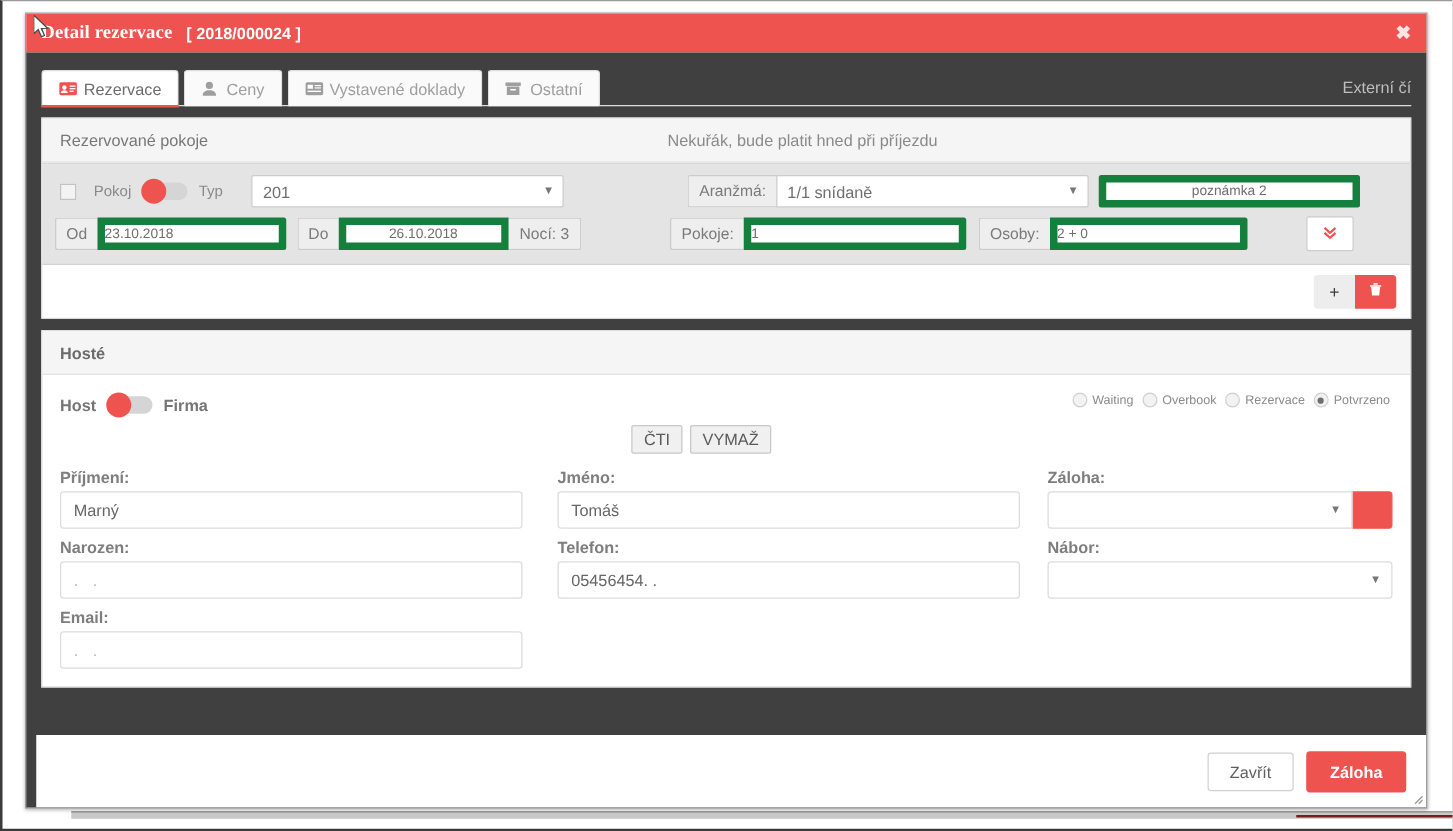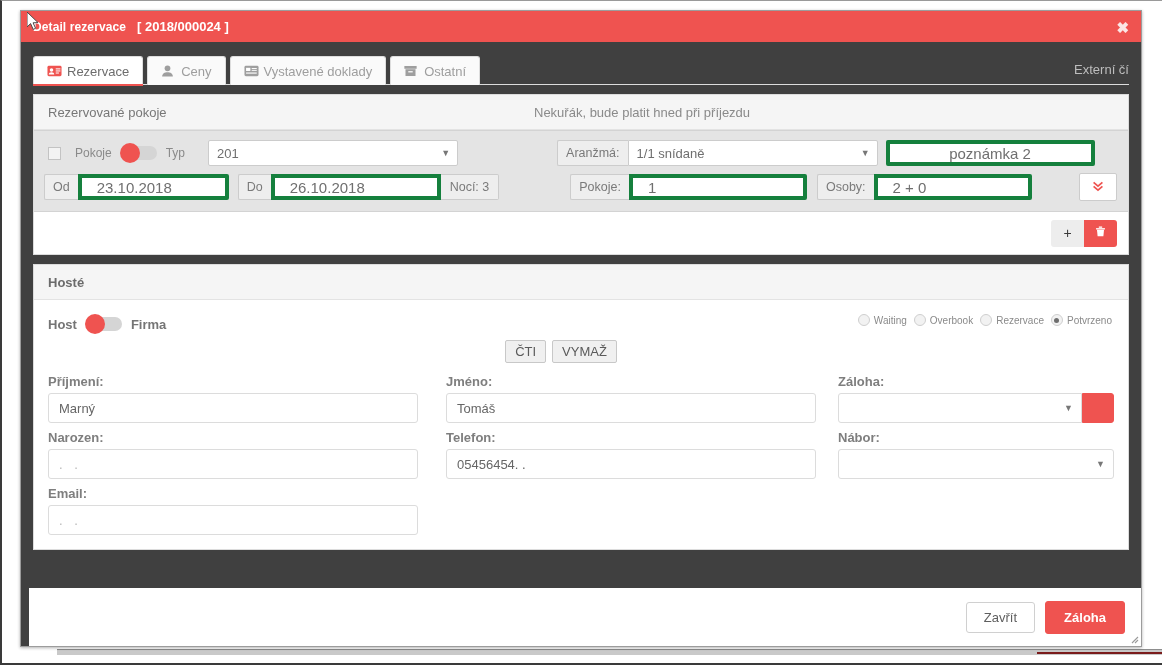--- a/index.html
+++ b/index.html
@@ -64,23 +64,24 @@
     color: #ffffff;
     display: flex;
     align-items: center;
     padding: 0 10px 0 12px;
     box-sizing: border-box;
     position: relative;
     flex: none;
   }
   .titlebar .title {
     font-weight: bold;
-    font-size: 12px;
+    font-size: 15px;
     letter-spacing: .1px;
     white-space: nowrap;
+    font-family: Liberation Serif, serif;
   }
   .titlebar .resnum {
     font-weight: bold;
     font-size: 13px;
     margin-left: 11px;
     white-space: nowrap;
   }
   .titlebar .close-x {
     position: absolute;
     right: 12px;
@@ -229,27 +230,27 @@
   .switch .knob {
     position: absolute;
     width: 20px; height: 20px;
     border-radius: 50%;
     background: #ef5350;
     top: -3px; left: -1px;
   }
 
   .inp {
     background: #ffffff;
-    border: 4px solid #15803d;
+    border: 6px solid #15803d;
     height: 26px;
     box-sizing: border-box;
     display: flex;
     align-items: center;
-    padding: 0 15px;
-    font-size: 15px;
+    padding: 0 0;
+    font-size: 11px;
     color: #6f6f6f;
     border-radius: 2px;
     white-space: nowrap;
     overflow: hidden;
   }
   .sel {
     position: relative;
     background: #ffffff;
     border: 1px solid #cccccc;
     height: 26px;
@@ -561,21 +562,21 @@
     <div class="panel">
       <div class="panel-head">
         <span>Rezervované pokoje</span>
         <span class="note">Nekuřák, bude platit hned při příjezdu</span>
       </div>
 
       <div class="room-block">
 
         <div class="room-line">
           <div class="chk"></div>
-          <span class="tgl-label">Pokoje</span>
+          <span class="tgl-label">Pokoj</span>
           <div class="switch">
             <div class="knob"></div>
           </div>
           <span class="tgl-label">Typ</span>
 
           <div class="sel" style="width:250px; margin-left:23px;">
             <span>201</span>
             <span class="caret">▼</span>
           </div>
 
@@ -595,21 +596,21 @@
         <div class="room-line">
           <div class="grp">
             <div class="addon">Od</div>
             <div class="inp" style="width:151px;">
               <span>23.10.2018</span>
             </div>
           </div>
 
           <div class="grp" style="margin-left:9px;">
             <div class="addon">Do</div>
-            <div class="inp" style="width:170px; border-radius:0;">
+            <div class="inp" style="width:136px; border-radius:0;justify-content:center;">
               <span>26.10.2018</span>
             </div>
             <div class="addon-r">Nocí: 3</div>
           </div>
 
           <div class="grp" style="margin-left:71px;">
             <div class="addon">Pokoje:</div>
             <div class="inp" style="width:178px;">
               <span>1</span>
             </div>

